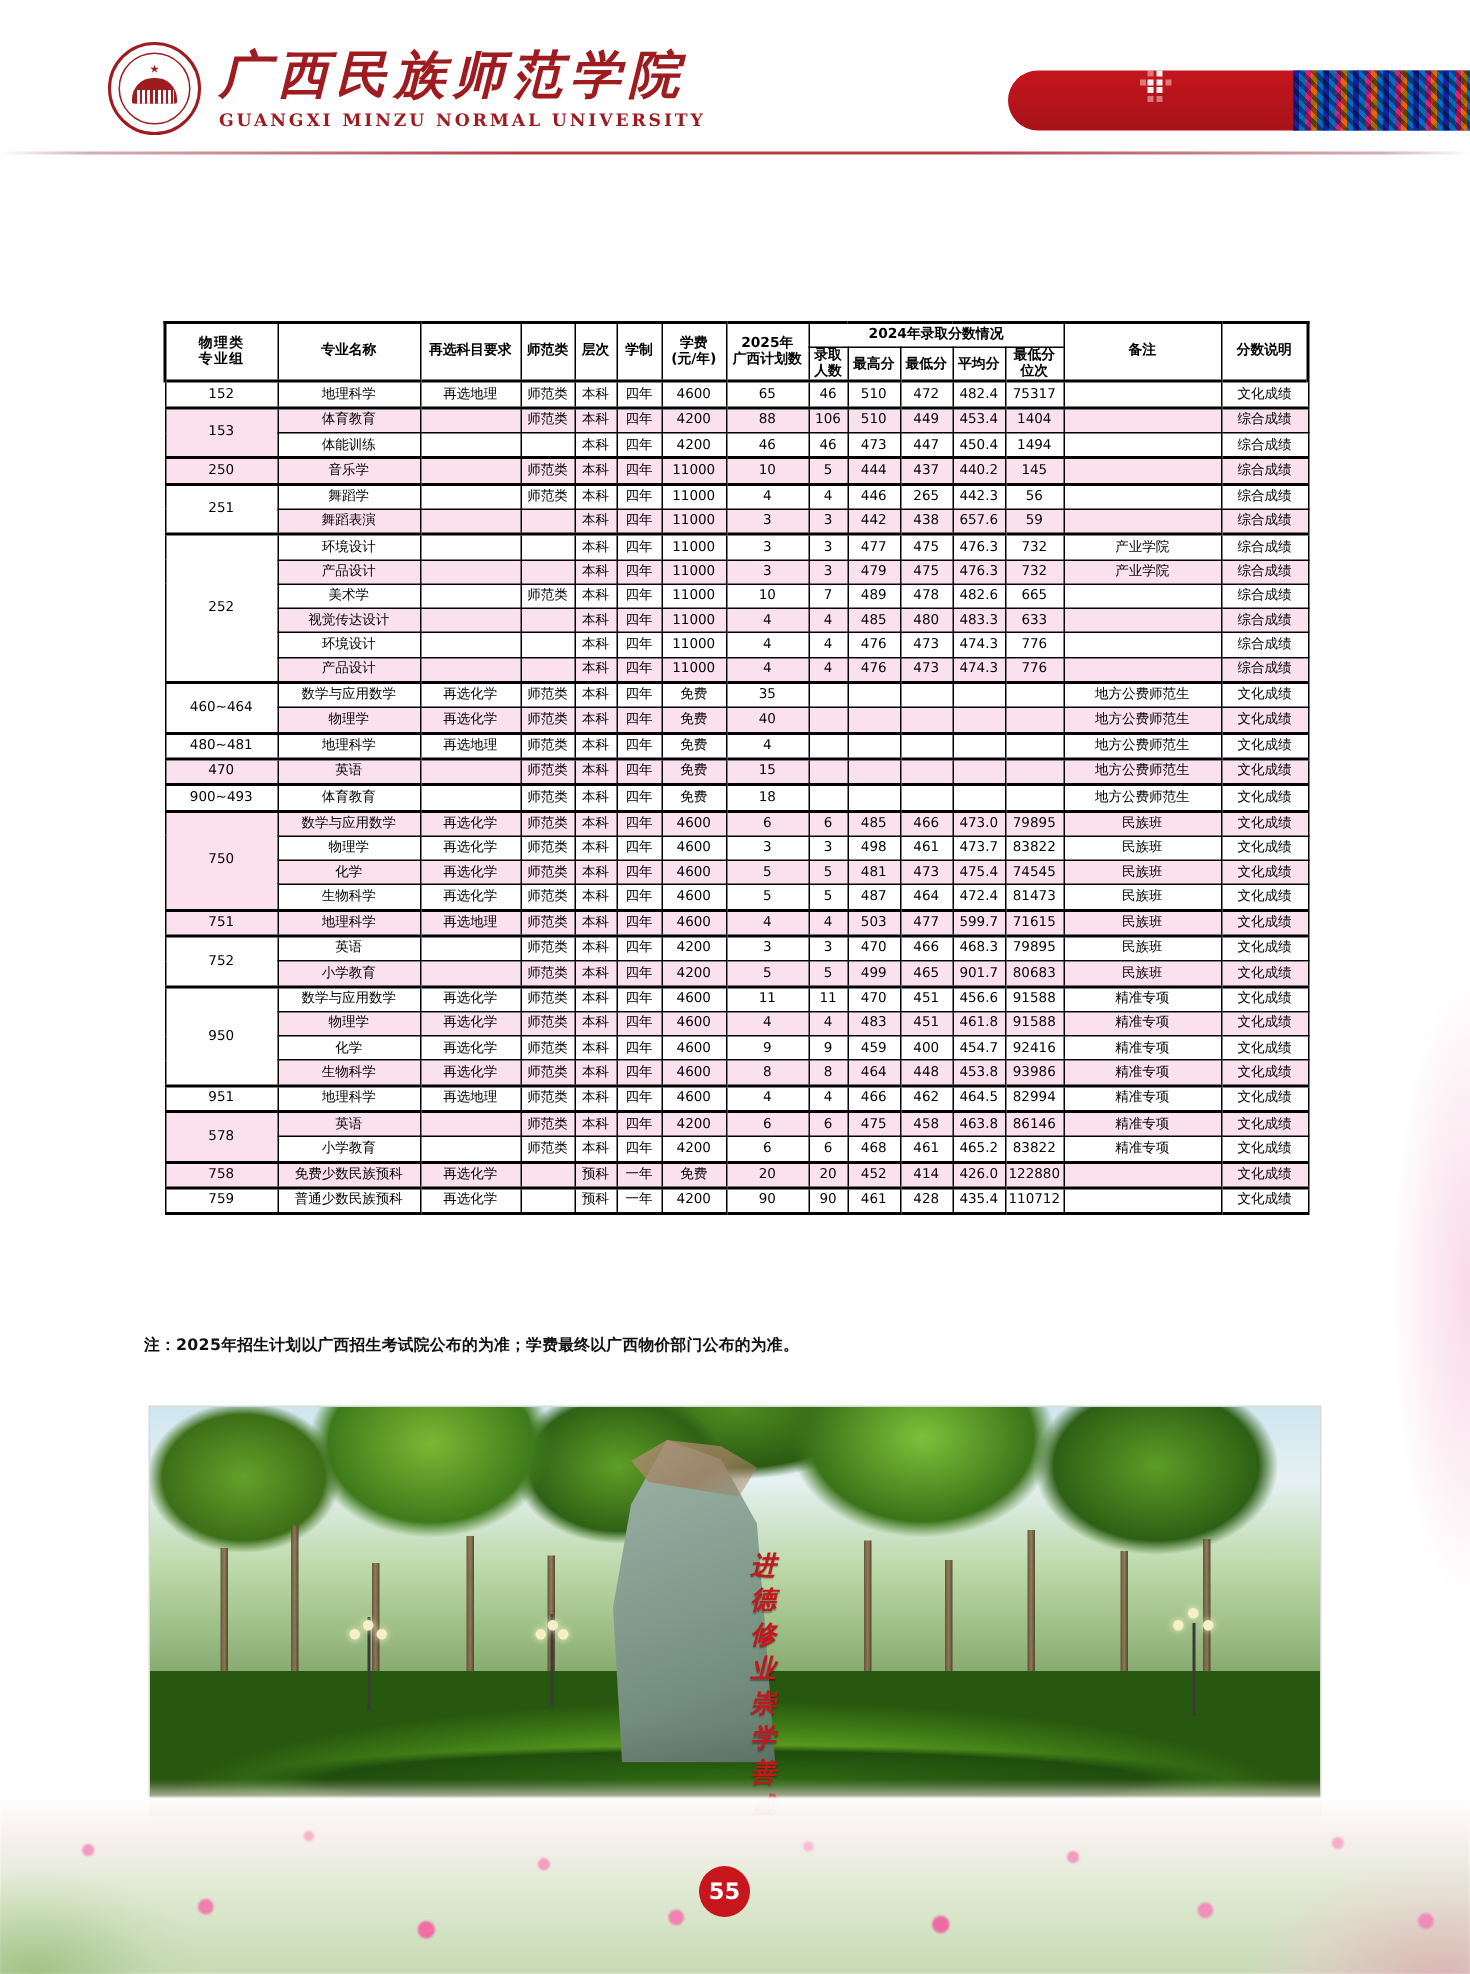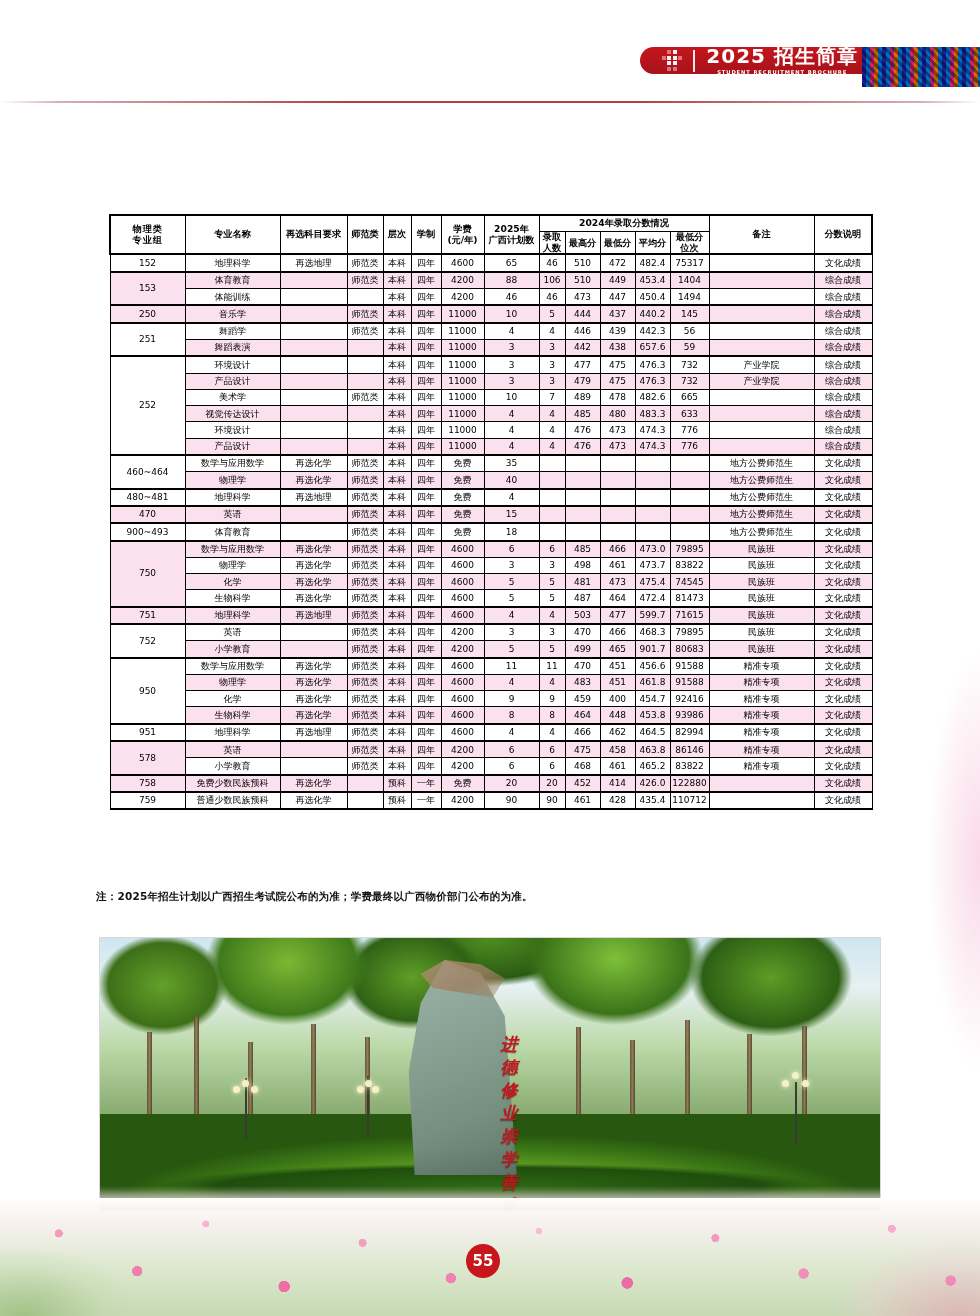--- a/index.html
+++ b/index.html
@@ -98,24 +98,25 @@
     right: 0; top: 47px;
     display:flex;
     align-items:stretch;
     height: 40px;
   }
   #banner-red {
     background: linear-gradient(to bottom, #c4161c 0%, #a8121a 100%);
     border-radius: 20px 0 0 20px;
     display:flex;
     align-items:center;
-    padding: 0 4px 0 22px;
+    padding: 0 16px 0 22px;
     gap: 11px;
-    height: 27px;
+    height: 40px;
     box-sizing: border-box;
+    flex-direction: column;
   }
   #banner-dots {
     display:grid;
     grid-template-columns: repeat(4, 4px);
     grid-auto-rows: 4px;
     gap: 1.6px;
     opacity: .95;
   }
   #banner-dots i { background:#fff; display:block; width:4px; height:4px; }
   #banner-dots i.dim { opacity:.45; }
@@ -340,20 +341,30 @@
     align-items:center;
     justify-content:center;
     z-index: 5;
   }
 </style>
 </head>
 <body>
 
 <div id="page-header">
 
+  <div id="brand-block">
+    <div id="school-seal">
+      <div id="seal-star"></div>
+      <div id="seal-building"></div>
+    </div>
+    <div id="brand-names">
+      <div id="name-cn">广西民族师范学院</div>
+      <div id="name-en">GUANGXI MINZU NORMAL UNIVERSITY</div>
+    </div>
+  </div>
 
   <div id="banner-wrap">
     <div id="banner-red">
       <div id="banner-dots">
         <i class="off"></i>
           <i class="dim"></i>
           <i></i>
           <i class="off"></i>
         <i class="dim"></i>
           <i></i>
@@ -509,21 +520,21 @@
           <td class="grp" rowspan="2">251</td>
           <td class="major">舞蹈学</td>
           <td></td>
           <td>师范类</td>
           <td>本科</td>
           <td>四年</td>
           <td>11000</td>
           <td>4</td>
           <td>4</td>
           <td>446</td>
-          <td>439</td>
+          <td>265</td>
           <td>442.3</td>
           <td>56</td>
           <td></td>
           <td class="last">综合成绩</td>
         </tr>
         <tr class="pink">
           <td class="major">舞蹈表演</td>
           <td></td>
           <td></td>
           <td>本科</td>

